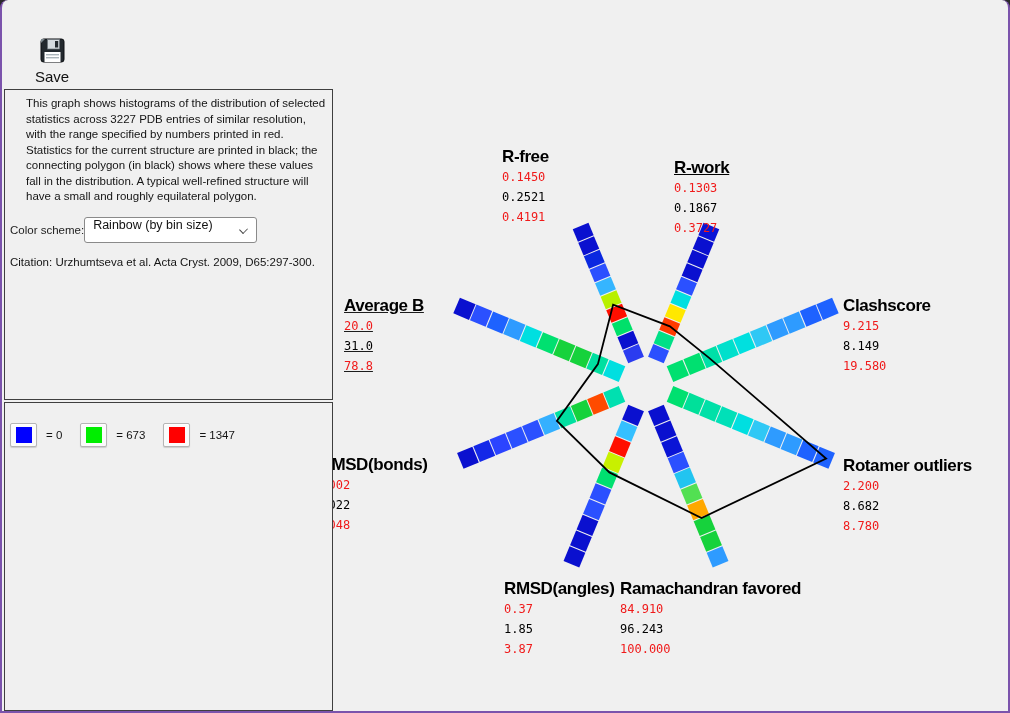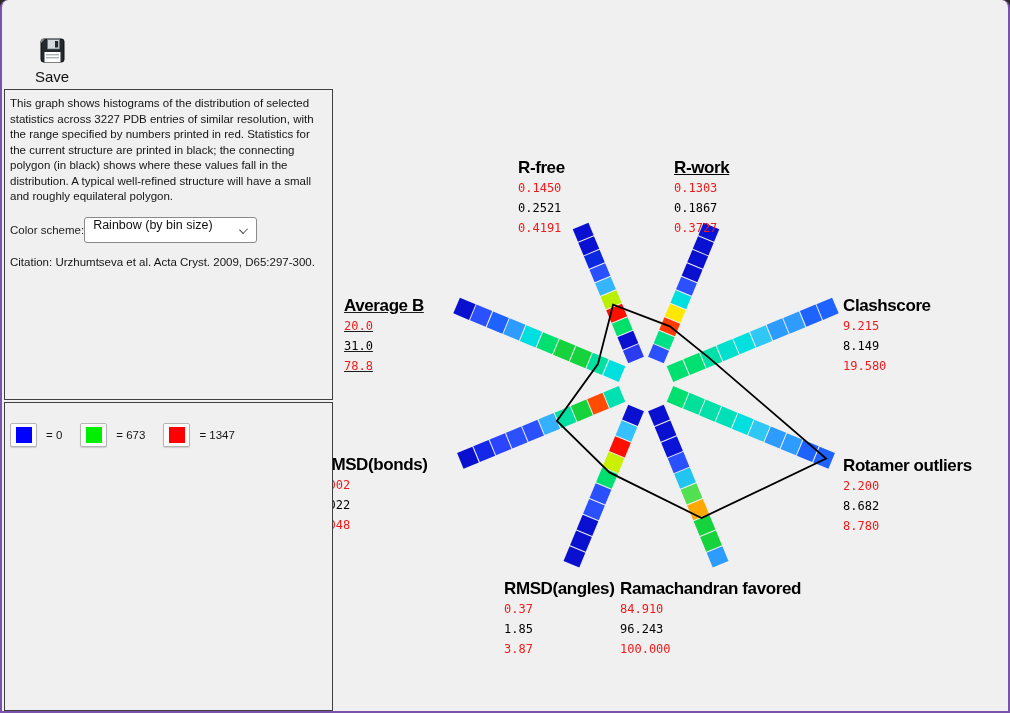--- a/index.html
+++ b/index.html
@@ -29,21 +29,21 @@
   .toolbar{position:absolute;left:0;top:30px;right:0;height:58px;background:#f0f0f0;display:flex;align-items:flex-start;}
   .tool-btn{display:flex;flex-direction:column;align-items:center;margin-top:5px;cursor:default;}
   .tool-btn .icon{height:30px;display:flex;align-items:center;justify-content:center;}
   .tool-btn .lbl{font-size:15px;margin-top:3px;color:#111;}
   .tb-save{margin-left:22px;width:56px;}
   .tb-hist{margin-left:42px;width:110px;}
   
   .panel{position:absolute;left:2px;width:329px;background:#f0f0f0;border:1px solid #3f3f3f;}
   .panel-info{top:89px;height:311px;padding:6px 5px;}
   .panel-legend{top:402px;height:309px;padding:6px 5px;}
-  .desc{font-size:11.5px;line-height:15.5px;color:#141414;}
+  .desc{font-size:11.5px;line-height:15.5px;color:#141414;margin-left:16px;}
   .scheme-row{display:flex;align-items:center;margin-top:12px;}
   .scheme-label{font-size:11.5px;}
   .combo{
     margin-left:0;width:173px;height:26px;background:#fff;border:1px solid #8a8a8a;
     border-radius:3px;display:flex;align-items:flex-start;padding:0 8px;font-size:12.5px;color:#111;
     position:relative;
   }
   .combo-chevron{position:absolute;right:9px;top:8px;width:7px;height:7px;border-left:1.3px solid #444;border-bottom:1.3px solid #444;transform:rotate(-45deg) scaleY(.8);}
   .citation{margin-top:13px;font-size:11.5px;color:#141414;}
   .legend-text{font-size:11.5px;line-height:15.5px;color:#141414;}
@@ -205,21 +205,21 @@
         <div class="axis-val val-red">9.215</div>
         <div class="axis-val val-black">8.149</div>
         <div class="axis-val val-red">19.580</div>
       </div>
       <div class="axis-label" style="left: 341px; top: 69px;">
         <div class="axis-title" style="margin-left: 0px; text-decoration: underline;">R-work</div>
         <div class="axis-val val-red">0.1303</div>
         <div class="axis-val val-black">0.1867</div>
         <div class="axis-val val-red">0.3727</div>
       </div>
-      <div class="axis-label" style="left: 169px; top: 69px; margin-left: 16px;">
+      <div class="axis-label" style="left: 169px; top: 58px;">
         <div class="axis-title" style="margin-left: 0px;">R-free</div>
         <div class="axis-val val-red">0.1450</div>
         <div class="axis-val val-black">0.2521</div>
         <div class="axis-val val-red">0.4191</div>
       </div>
       <div class="axis-label" style="left: 11px; top: 207px; text-decoration: underline;">
         <div class="axis-title" style="margin-left: 0px;">Average B</div>
         <div class="axis-val val-red">20.0</div>
         <div class="axis-val val-black">31.0</div>
         <div class="axis-val val-red">78.8</div>

